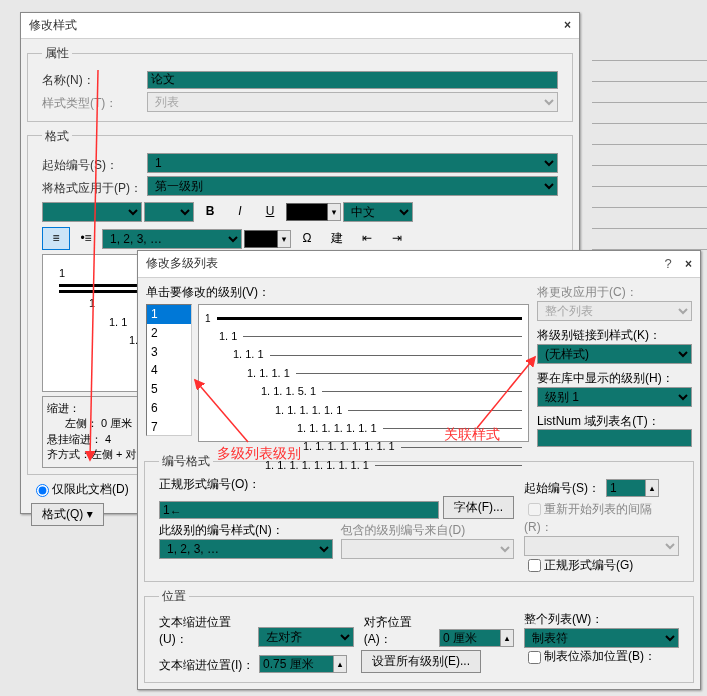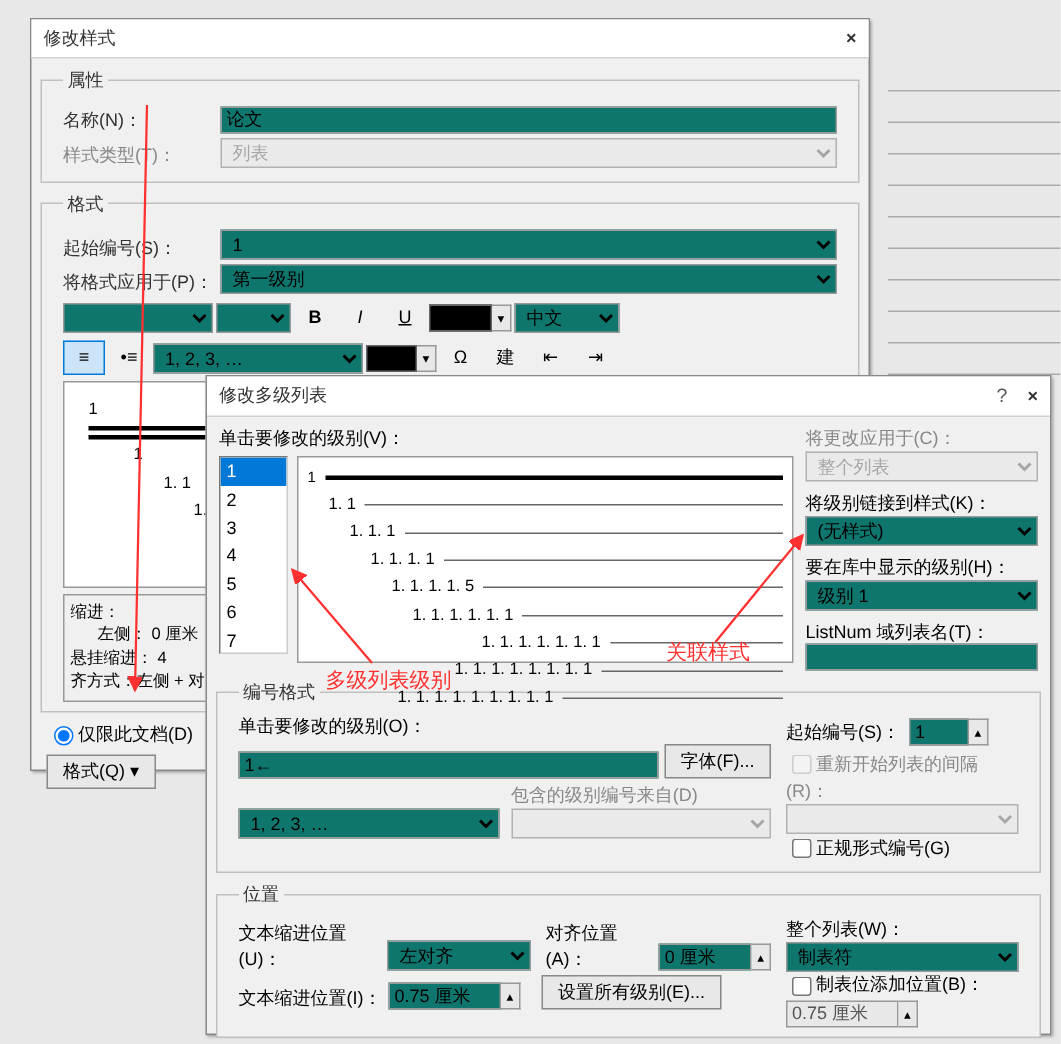--- a/index.html
+++ b/index.html
@@ -167,28 +167,28 @@
             </div>
           <div class="pline" style="margin-left:28px">
               <span class="pnum">1. 1. 1</span>
               <span class="prule thn"></span>
             </div>
           <div class="pline" style="margin-left:42px">
               <span class="pnum">1. 1. 1. 1</span>
               <span class="prule thn"></span>
             </div>
           <div class="pline" style="margin-left:56px">
-              <span class="pnum">1. 1. 1. 1. 5</span>
+              <span class="pnum">1. 1. 1. 5. 1</span>
               <span class="prule thn"></span>
             </div>
           <div class="pline" style="margin-left:70px">
               <span class="pnum">1. 1. 1. 1. 1. 1</span>
               <span class="prule thn"></span>
             </div>
-          <div class="pline" style="margin-left:116px">
+          <div class="pline" style="margin-left:92px">
               <span class="pnum">1. 1. 1. 1. 1. 1. 1</span>
               <span class="prule thn"></span>
             </div>
           <div class="pline" style="margin-left:98px">
               <span class="pnum">1. 1. 1. 1. 1. 1. 1. 1</span>
               <span class="prule thn"></span>
             </div>
           <div class="pline" style="margin-left:60px">
               <span class="pnum">1. 1. 1. 1. 1. 1. 1. 1. 1</span>
               <span class="prule thn"></span>
@@ -209,27 +209,28 @@
       <div style="height:6px"></div>
       <div>ListNum 域列表名(T)：</div>
       <input type="text" style="width: 100%;" value="">
     </div>
   </div>
 
   <fieldset>
     <legend>编号格式</legend>
     <div style="display:flex;gap:10px">
       <div style="flex:1">
-        <div>单击要修改的级别(O)：</div>
+        <div>正规形式编号(O)：</div>
         <div class="row">
           <input type="text" style="flex: 1 1 0%;" value="1←">
           <button class="btn" style="margin-left:4px">字体(F)...</button>
         </div>
         <div class="row" style="gap:8px">
           <div style="flex:1">
+            <div>此级别的编号样式(N)：</div>
             <select style="width:100%"><option>1, 2, 3, …</option></select>
           </div>
           <div style="flex:1">
             <div class="lbl dim" style="width:auto">包含的级别编号来自(D)</div>
             <select disabled="" style="width:100%"><option></option></select>
           </div>
         </div>
       </div>
       <div style="width:155px">
         <div class="row">
@@ -259,21 +260,20 @@
           <span style="width:100px">文本缩进位置(I)：</span>
           <input type="text" style="width: 75px;" value="0.75 厘米">
             <span class="ddarrow">▴</span>
           <button class="btn" style="margin-left:14px">设置所有级别(E)...</button>
         </div>
       </div>
       <div style="width:155px">
         <div>整个列表(W)：</div>
         <select style="width:100%"><option>制表符</option></select>
         <label><input type="checkbox" class="chk" style=""><span>制表位添加位置(B)：</span></label>
-        <div><input type="text" disabled="" style="width: 75px; background: rgb(232, 232, 232);" value="0.75 厘米"><span class="ddarrow">▴</span></div>
       </div>
     </div>
   </fieldset>
 
 </div>
 
 <svg class="arrow" style="left:0;top:0;width:707px;height:696px">
   <defs>
       <marker id="ah" markerWidth="8" markerHeight="8" refX="6" refY="3" orient="auto">
         <path d="M0,0 L6,3 L0,6 Z" class="arrow-red"></path>

